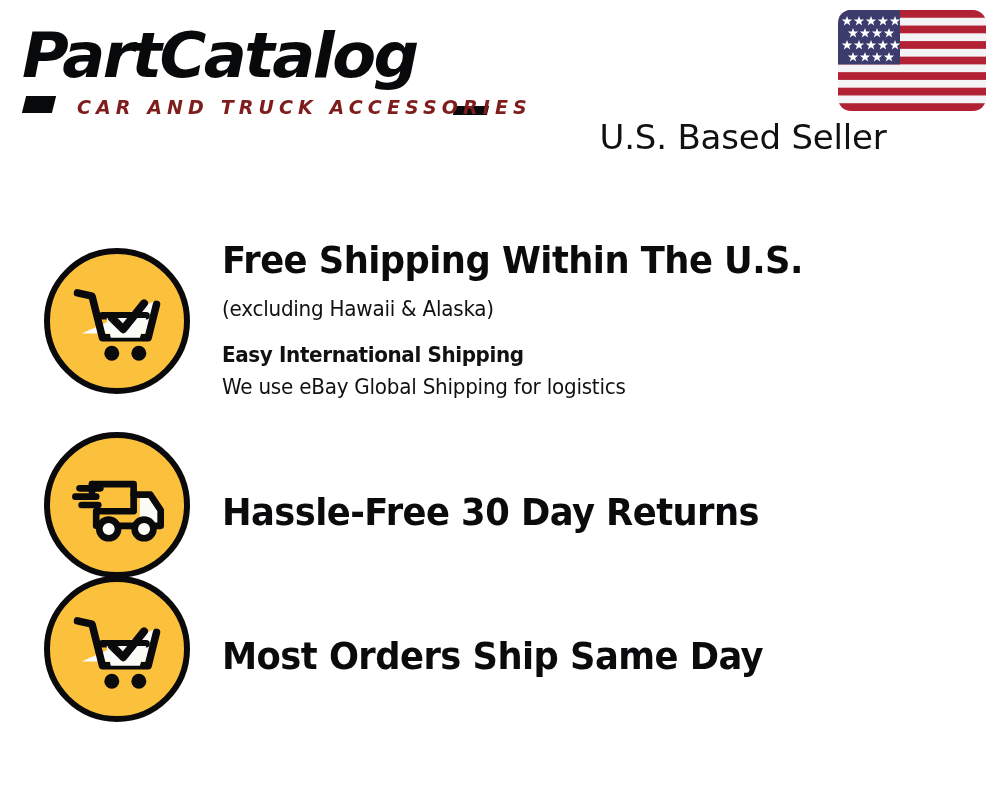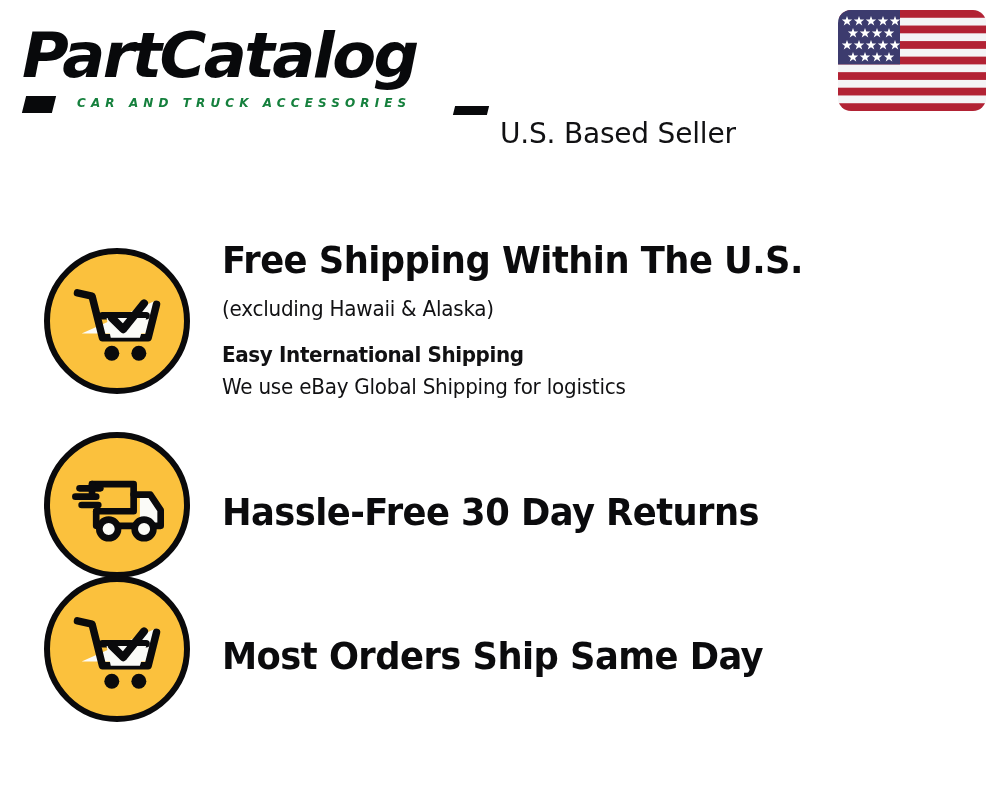--- a/index.html
+++ b/index.html
@@ -64,25 +64,25 @@
     width: 34px;
     height: 9px;
     background: #08090b;
     transform: skewX(-14deg);
   }
   .brand-tagline {
     position: absolute;
     left: 55px;
     top: 78px;
     font-family: "DejaVu Sans", sans-serif;
-    font-size: 12px;
+    font-size: 19px;
     font-weight: bold;
     font-style: italic;
     letter-spacing: 5.1px;
-    color: #15803d;
+    color: #7f1d1d;
     white-space: nowrap;
   }
 
   
   .flag-badge {
     position: absolute;
     left: 838px;
     top: 10px;
     width: 148px;
     height: 101px;
@@ -90,23 +90,23 @@
     overflow: hidden;
     background: #f2f2f4;
   }
   .flag-badge svg { display: block; width: 148px; height: 101px; }
 
   .seller-label {
     position: absolute;
     left: 500px;
     top: 117px;
     width: 486px;
-    text-align: left;
-    font-family: "DejaVu Sans", sans-serif;
-    font-size: 28px;
+    text-align: center;
+    font-family: "DejaVu Sans", sans-serif;
+    font-size: 34px;
     font-weight: 400;
     color: #111113;
     letter-spacing: -0.2px;
     white-space: nowrap;
   }
 
   
   .benefits {
     position: absolute;
     left: 0;

